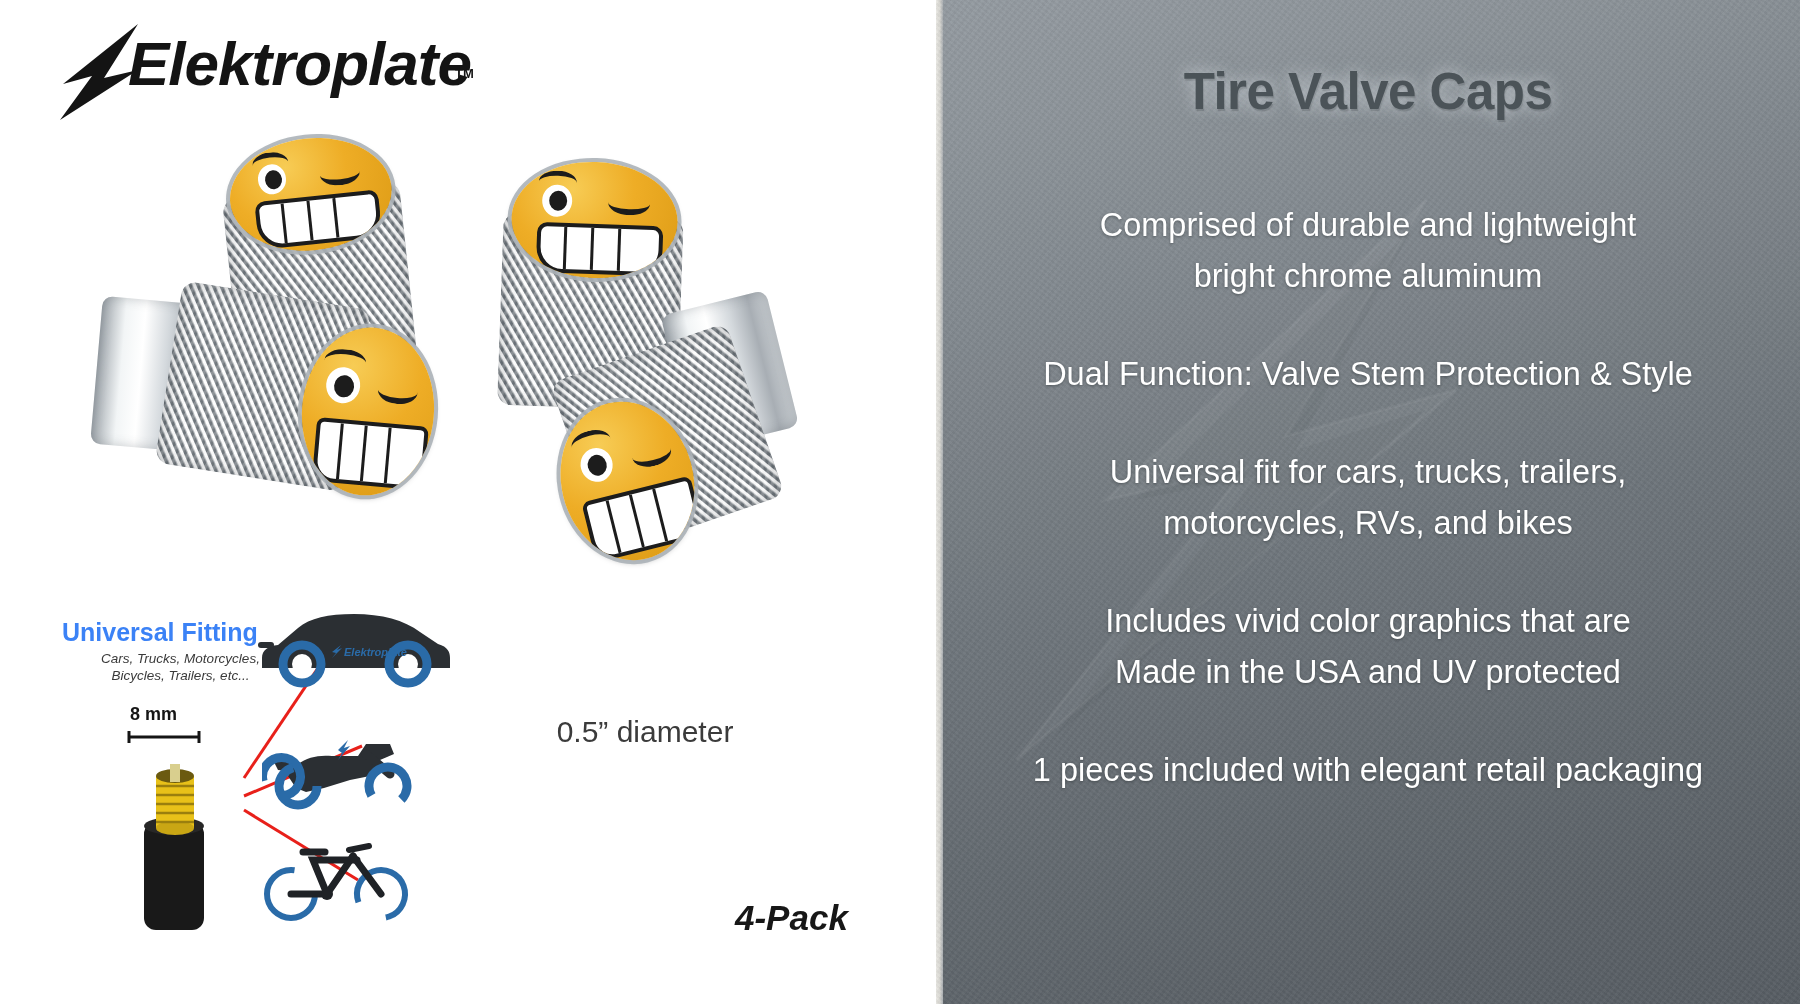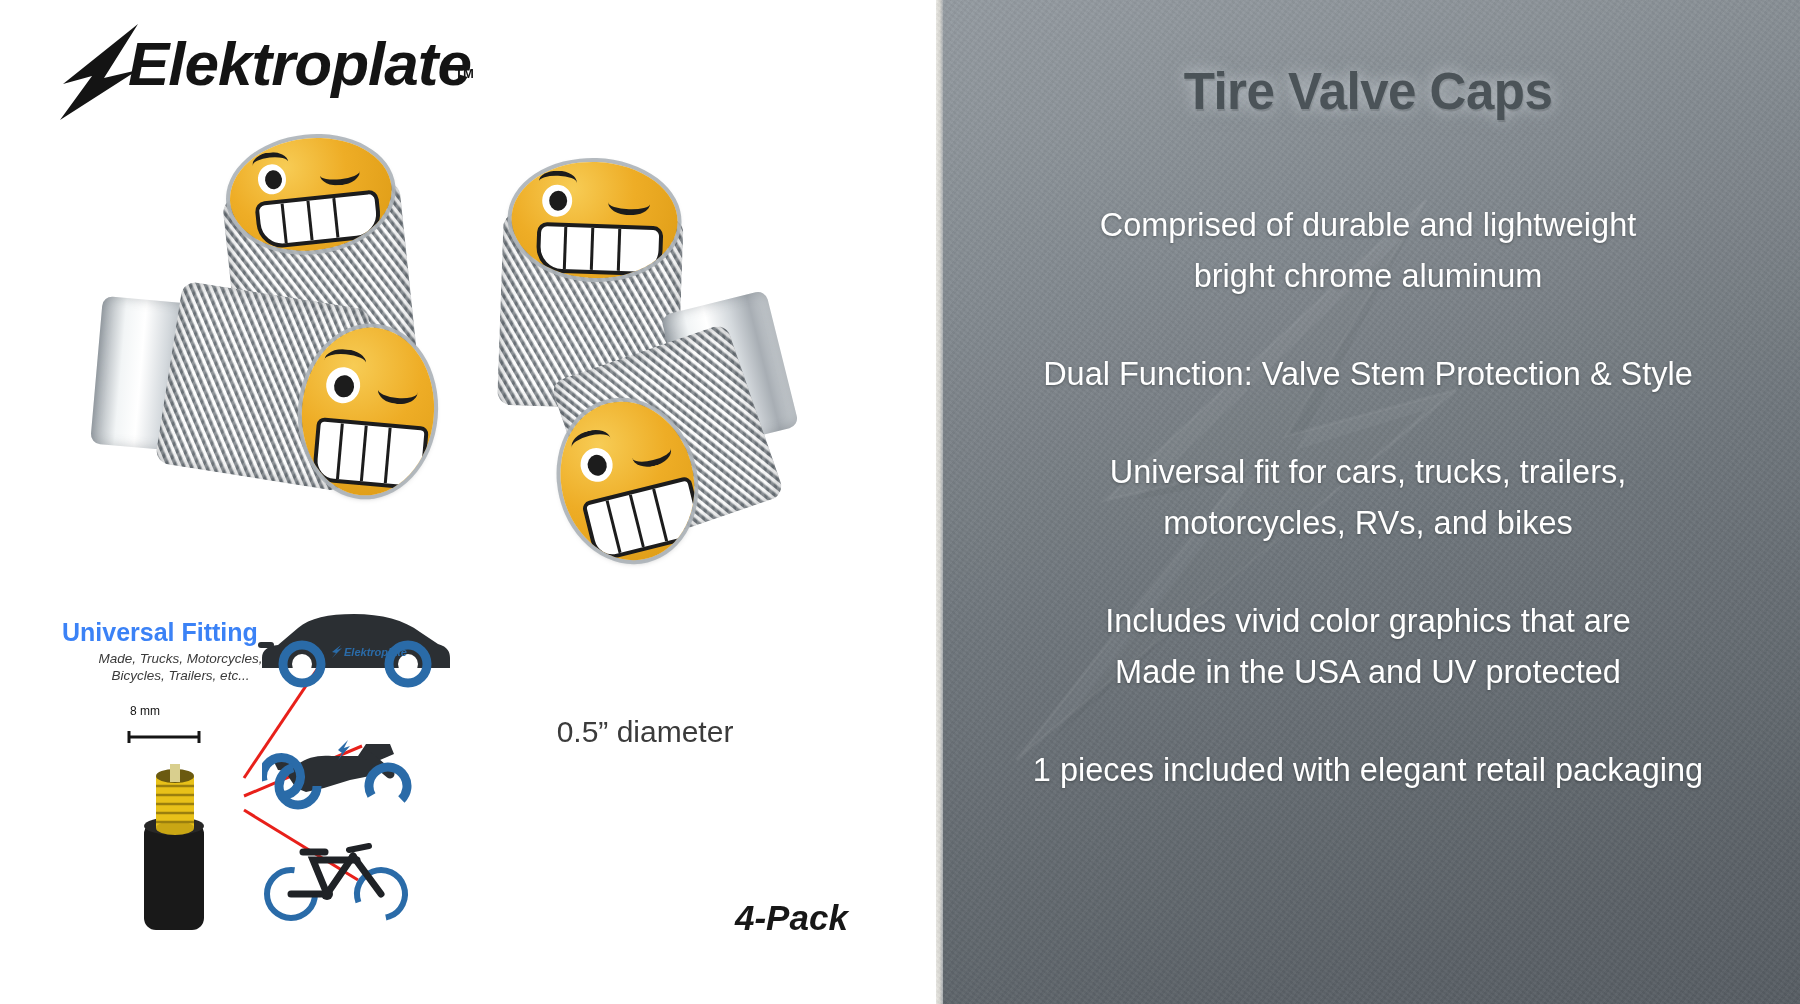--- a/index.html
+++ b/index.html
@@ -144,22 +144,22 @@
     width: 205px;
     text-align: center;
     font-size: 13.5px;
     font-style: italic;
     color: #3a3a3a;
     line-height: 17px;
   }
   #mm-label {
     position: absolute;
     left: 68px; top: 86px;
-    font-size: 12px;
-    font-weight: normal;
+    font-size: 18px;
+    font-weight: bold;
     color: #151515;
   }
   #mm-rule { position: absolute; left: 62px; top: 110px; }
 
   .vehicle-icon { position: absolute; }
   .pointer-line { position: absolute; }
 
   
   #dimensions-block {
     position: absolute;
@@ -329,21 +329,21 @@
             <div class="tooth-div" style="left:44px;"></div>
             <div class="tooth-div" style="left:68px;"></div>
           </div>
         </div>
       </div>
     </div>
 
     <div id="fitting-block">
 
       <div id="fitting-title">Universal Fitting</div>
-      <div id="fitting-sub" style="white-space:pre-line;">Made, Trucks, Motorcycles,
+      <div id="fitting-sub" style="white-space:pre-line;">Cars, Trucks, Motorcycles,
 Bicycles, Trailers, etc...</div>
 
       <div id="mm-label">8 mm</div>
       <svg id="mm-rule" width="90" height="16" viewBox="0 0 90 16">
         <line x1="5" y1="3" x2="5" y2="15" stroke="#151515" stroke-width="3"></line>
         <line x1="75" y1="3" x2="75" y2="15" stroke="#151515" stroke-width="3"></line>
         <line x1="5" y1="9" x2="75" y2="9" stroke="#151515" stroke-width="3"></line>
       </svg>
 
       <svg class="vehicle-icon" style="left:60px; top:128px;" width="120" height="190" viewBox="0 0 120 190">

